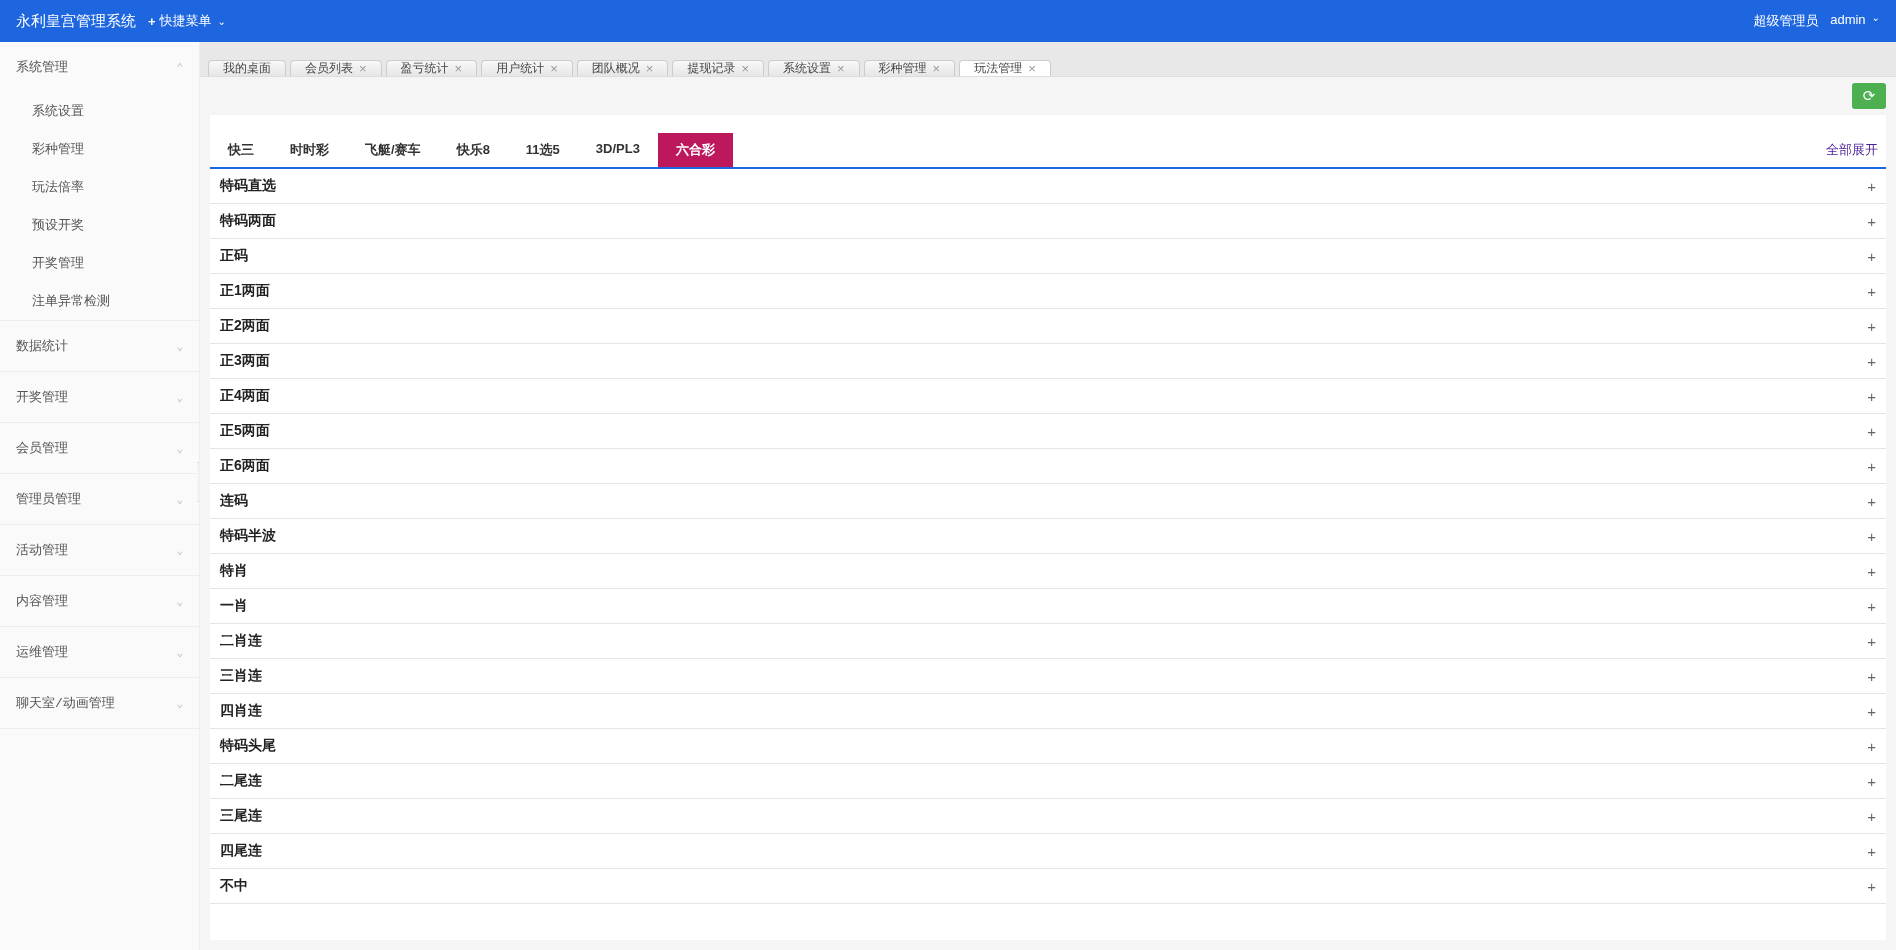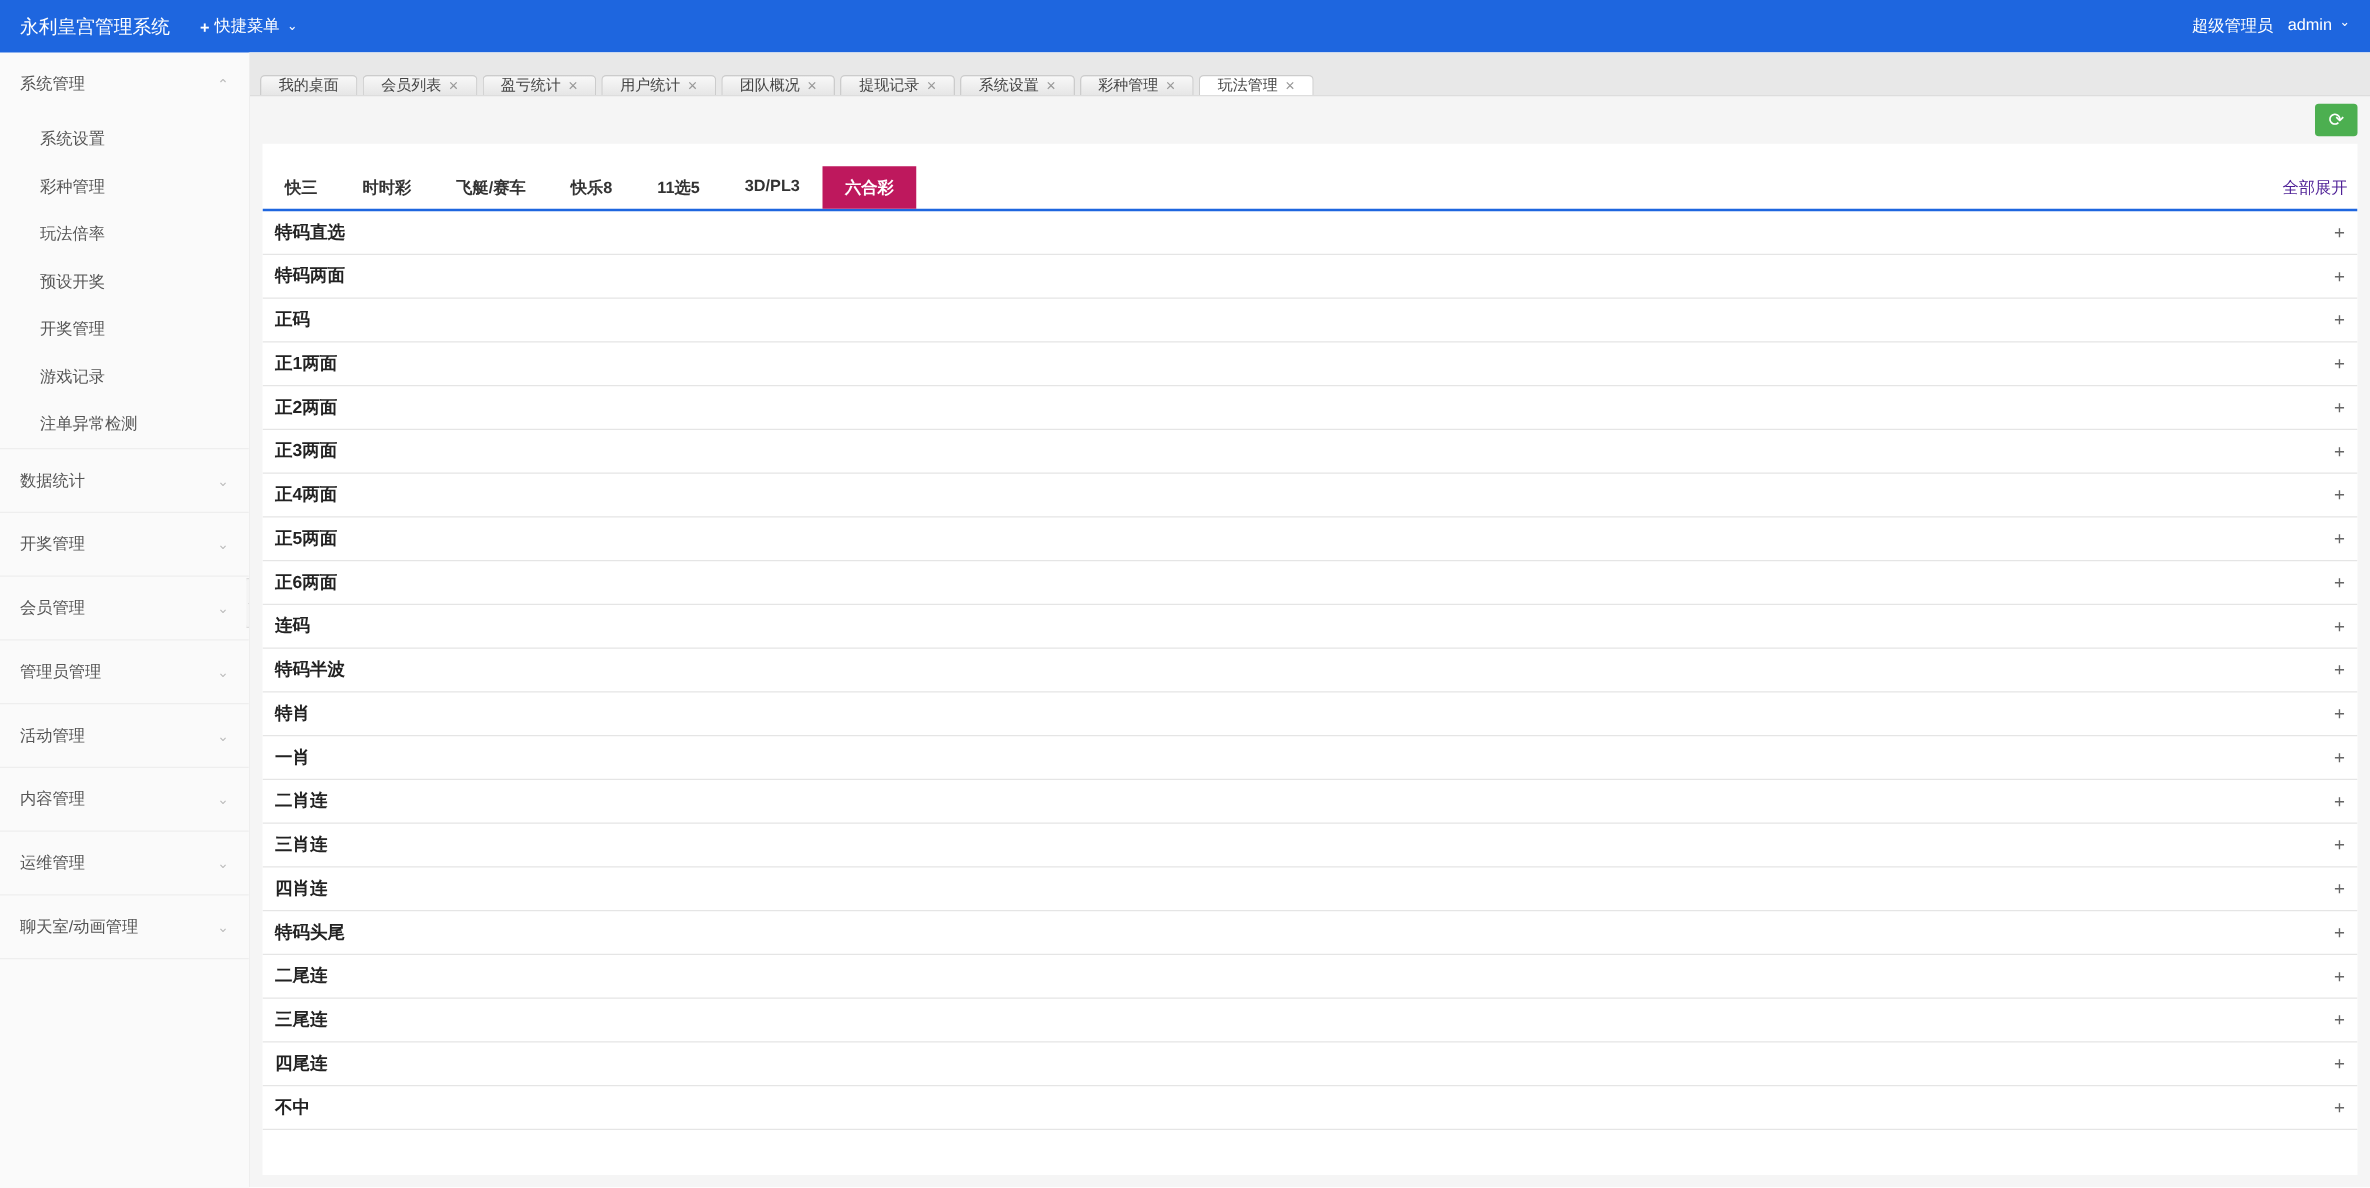--- a/index.html
+++ b/index.html
@@ -1,33 +1,33 @@
 <!DOCTYPE html>
 <html><head>
 <meta charset="utf-8">
 <style>
 * { margin: 0; padding: 0; box-sizing: border-box; }
 body { font-family: "Microsoft YaHei", Arial, sans-serif; font-size: 13px; color: #333; background: #fff; }
 
 
 .topbar { background: #1e66df; color: #fff; height: 42px; display: flex; align-items: center; padding: 0 16px; justify-content: space-between; }
-.topbar-left { display: flex; align-items: center; gap: 24px; }
+.topbar-left { display: flex; align-items: center; gap: 12px; }
 .app-title { font-size: 15px; font-weight: normal; }
 .quick-menu { display: flex; align-items: center; gap: 4px; font-size: 13px; cursor: pointer; }
 .quick-menu .plus { font-weight: bold; }
 .topbar-right { display: flex; align-items: flex-start; gap: 4px; font-size: 13px; cursor: pointer; }
 .chev-down { font-size: 10px; margin-left: 2px; }
 
 
 .layout { display: flex; height: calc(100vh - 42px); }
 
 
 .sidebar { width: 200px; background: #fafafa; border-right: 1px solid #eee; overflow-y: auto; position: relative; }
 .menu-group { border-bottom: 1px solid #eee; }
-.menu-group-header { display: flex; justify-content: space-between; align-items: center; padding: 16px 16px; color: #555; cursor: pointer; }
+.menu-group-header { display: flex; justify-content: space-between; align-items: center; padding: 16px 16px; color: #555; cursor: pointer; font-family: Liberation Mono, monospace; }
 .menu-group-header .chev { color: #bbb; font-size: 11px; }
 .menu-sub { list-style: none; }
 .menu-sub li { padding: 10px 16px 10px 32px; color: #555; cursor: pointer; font-size: 13px; }
 
 .sidebar-collapse { position: absolute; right: -10px; top: 420px; width: 12px; height: 40px; background: #f4f4f4; border: 1px solid #ddd; border-left: none; display: flex; align-items: center; justify-content: center; color: #999; font-size: 10px; cursor: pointer; border-radius: 0 4px 4px 0; }
 
 
 .main { flex: 1; display: flex; flex-direction: column; overflow: hidden; background: #f5f5f5; }
 
 
@@ -84,21 +84,20 @@
         <div class="menu-group-header">
           <span>系统管理</span>
           <span class="chev">⌃</span>
         </div>
         <ul class="menu-sub">
           <li>系统设置</li>
           <li>彩种管理</li>
           <li>玩法倍率</li>
           <li>预设开奖</li>
           <li>开奖管理</li>
-          <li>游戏记录</li>
           <li>注单异常检测</li>
         </ul>
       </div>
       <div class="menu-group">
         <div class="menu-group-header">
           <span>数据统计</span>
           <span class="chev">⌄</span>
         </div>
       </div>
       <div class="menu-group">

